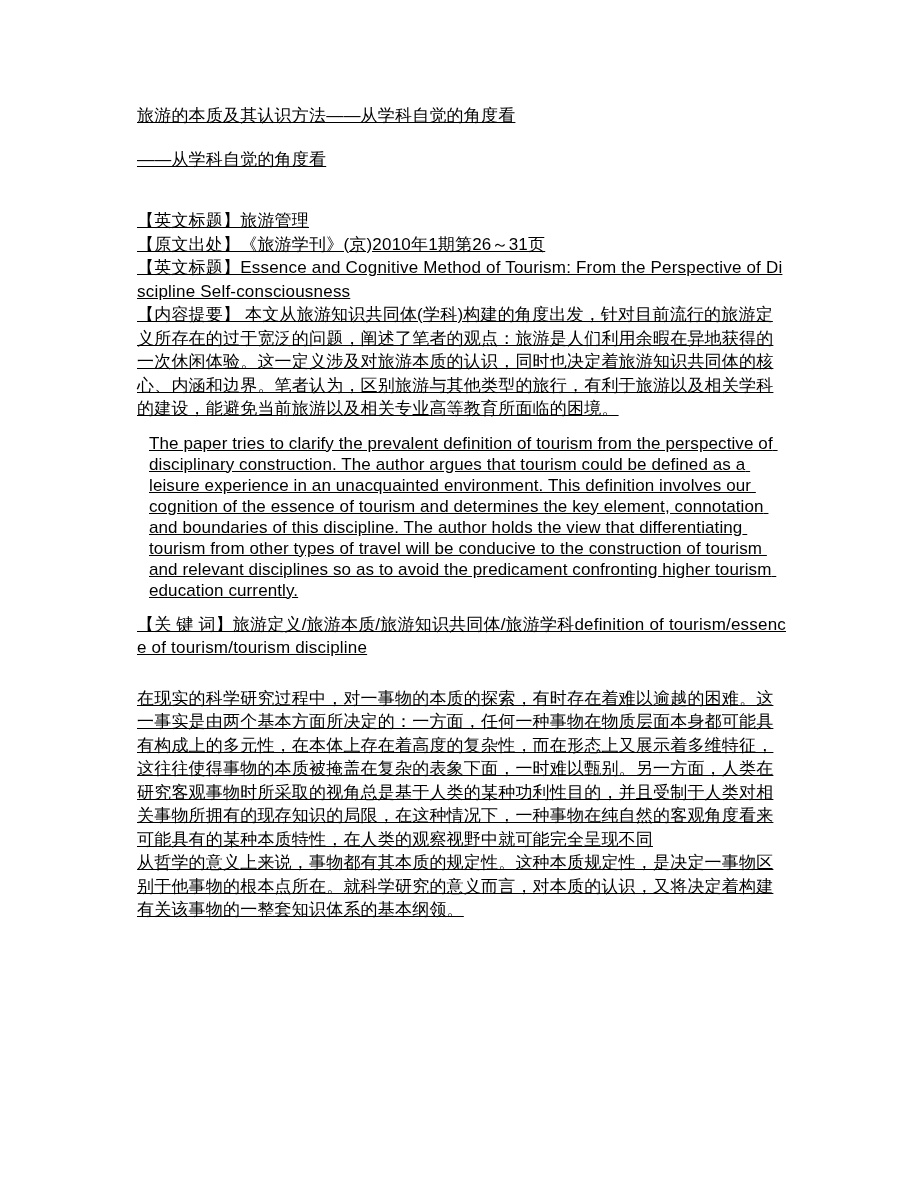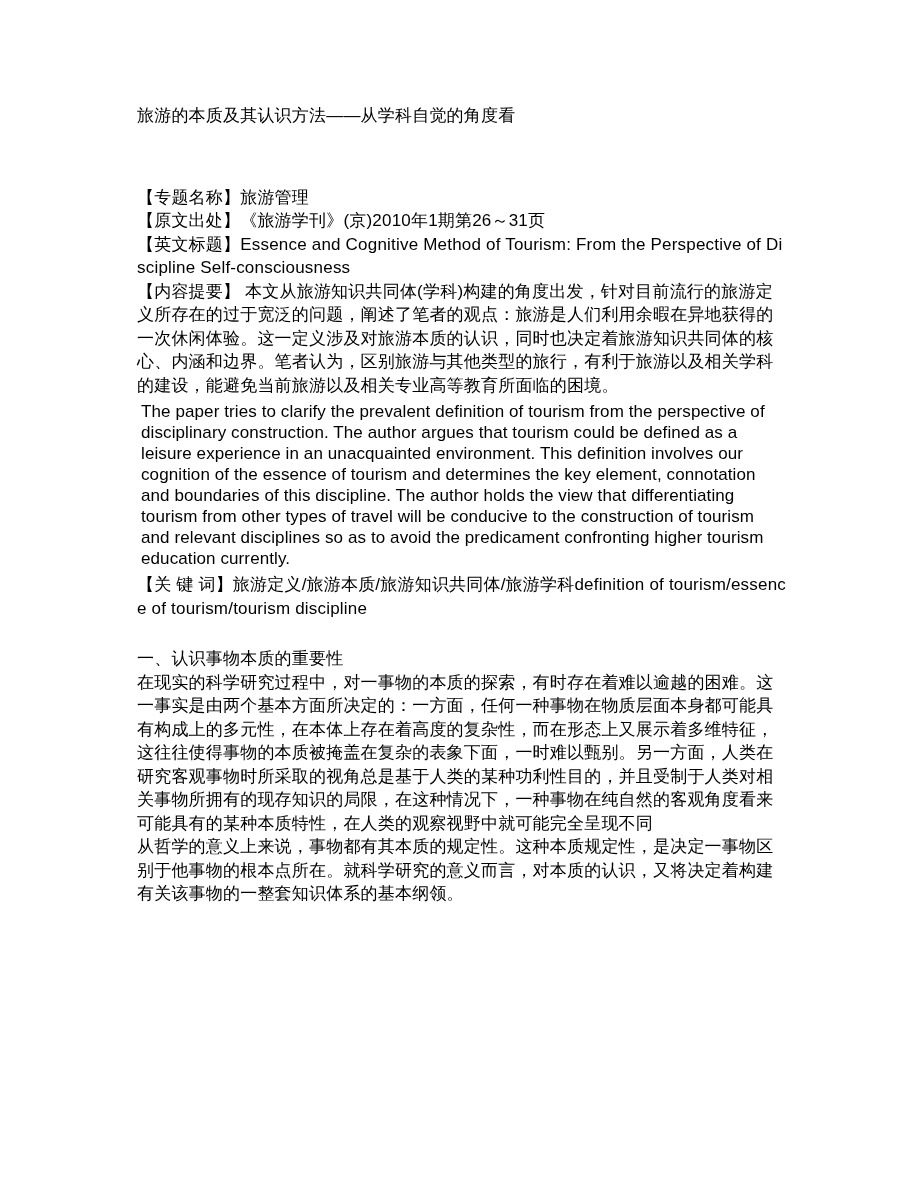--- a/index.html
+++ b/index.html
@@ -14,61 +14,62 @@
     font-family: "Liberation Sans", "DejaVu Sans", sans-serif;
     color: #000000;
   }
   .page {
     box-sizing: border-box;
     width: 920px;
     height: 1191px;
     padding: 104px 130px 24px 137px;
     overflow: hidden;
     background: #ffffff;
+    text-decoration: underline;
   }
   .line, .para {
     margin: 0;
     font-size: 17px;
     line-height: 23.5px;
     letter-spacing: 0.2px;
     word-break: break-all;
     overflow-wrap: anywhere;
     white-space: pre-wrap;
   }
   .para-en {
-    margin: 4px;
+    margin: 12px;
     font-size: 17px;
     line-height: 21px;
     letter-spacing: 0.1px;
     word-break: normal;
     overflow-wrap: break-word;
     white-space: pre-wrap;
   }
   .gap-sm { height: 20px; }
   .gap-md { height: 27px; }
   .gap-lg { height: 38px; }
 </style>
 </head>
 <body>
 
 <div class="page">
 
   <p class="line">旅游的本质及其认识方法——从学科自觉的角度看</p>
 
   <div class="gap-sm"></div>
 
+  <p class="line">——从学科自觉的角度看</p>
 
   <div class="gap-lg"></div>
 
-  <p class="para">【专题名称】旅游管理</p>
+  <p class="para">【英文标题】旅游管理</p>
   <p class="para">【原文出处】《旅游学刊》(京)2010年1期第26～31页</p>
   <p class="para">【英文标题】Essence and Cognitive Method of Tourism: From the Perspective of Discipline Self-consciousness</p>
   <p class="para">【内容提要】 本文从旅游知识共同体(学科)构建的角度出发，针对目前流行的旅游定义所存在的过于宽泛的问题，阐述了笔者的观点：旅游是人们利用余暇在异地获得的一次休闲体验。这一定义涉及对旅游本质的认识，同时也决定着旅游知识共同体的核心、内涵和边界。笔者认为，区别旅游与其他类型的旅行，有利于旅游以及相关学科的建设，能避免当前旅游以及相关专业高等教育所面临的困境。</p>
   <p class="para-en">The paper tries to clarify the prevalent definition of tourism from the perspective of disciplinary construction. The author argues that tourism could be defined as a leisure experience in an unacquainted environment. This definition involves our cognition of the essence of tourism and determines the key element, connotation and boundaries of this discipline. The author holds the view that differentiating tourism from other types of travel will be conducive to the construction of tourism and relevant disciplines so as to avoid the predicament confronting higher tourism education currently.</p>
   <p class="para">【关 键 词】旅游定义/旅游本质/旅游知识共同体/旅游学科definition of tourism/essence of tourism/tourism discipline</p>
 
   <div class="gap-md"></div>
 
-  <p class="line">一、认识事物本质的重要性</p>
   <p class="para">在现实的科学研究过程中，对一事物的本质的探索，有时存在着难以逾越的困难。这一事实是由两个基本方面所决定的：一方面，任何一种事物在物质层面本身都可能具有构成上的多元性，在本体上存在着高度的复杂性，而在形态上又展示着多维特征，这往往使得事物的本质被掩盖在复杂的表象下面，一时难以甄别。另一方面，人类在研究客观事物时所采取的视角总是基于人类的某种功利性目的，并且受制于人类对相关事物所拥有的现存知识的局限，在这种情况下，一种事物在纯自然的客观角度看来可能具有的某种本质特性，在人类的观察视野中就可能完全呈现不同</p>
   <p class="para">从哲学的意义上来说，事物都有其本质的规定性。这种本质规定性，是决定一事物区别于他事物的根本点所在。就科学研究的意义而言，对本质的认识，又将决定着构建有关该事物的一整套知识体系的基本纲领。</p>
 
 </div>
 
 </body></html>

